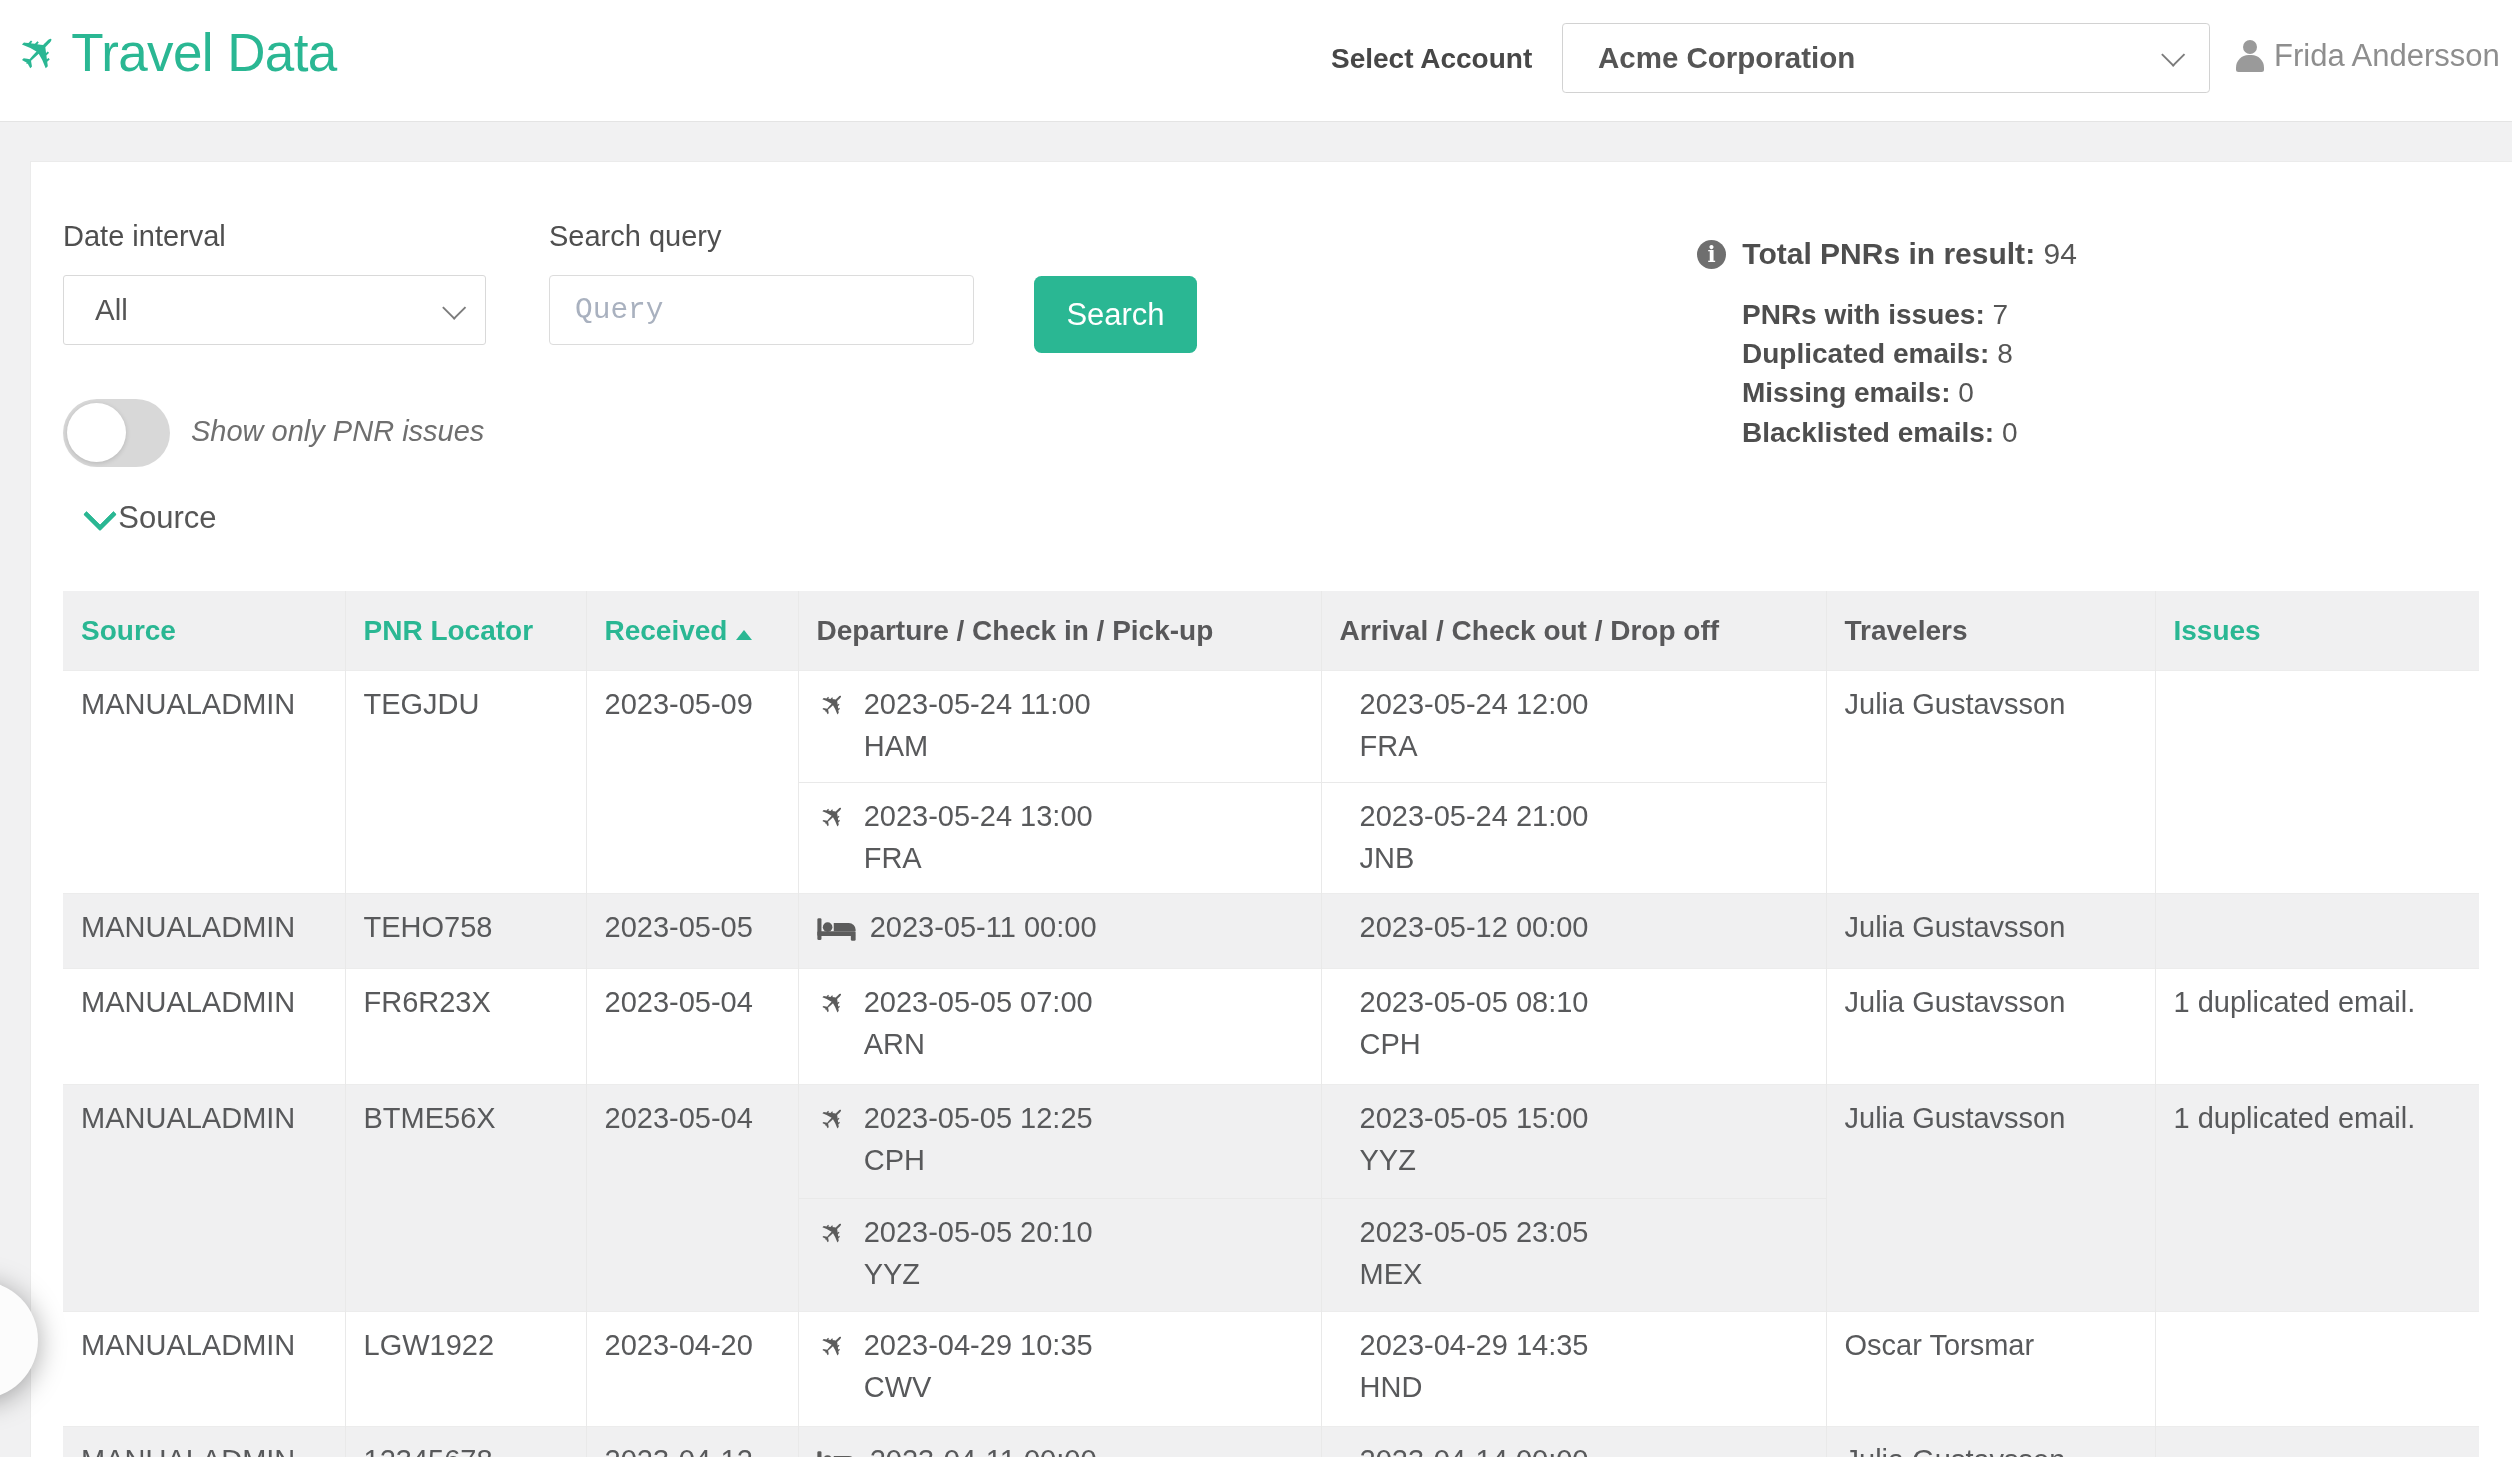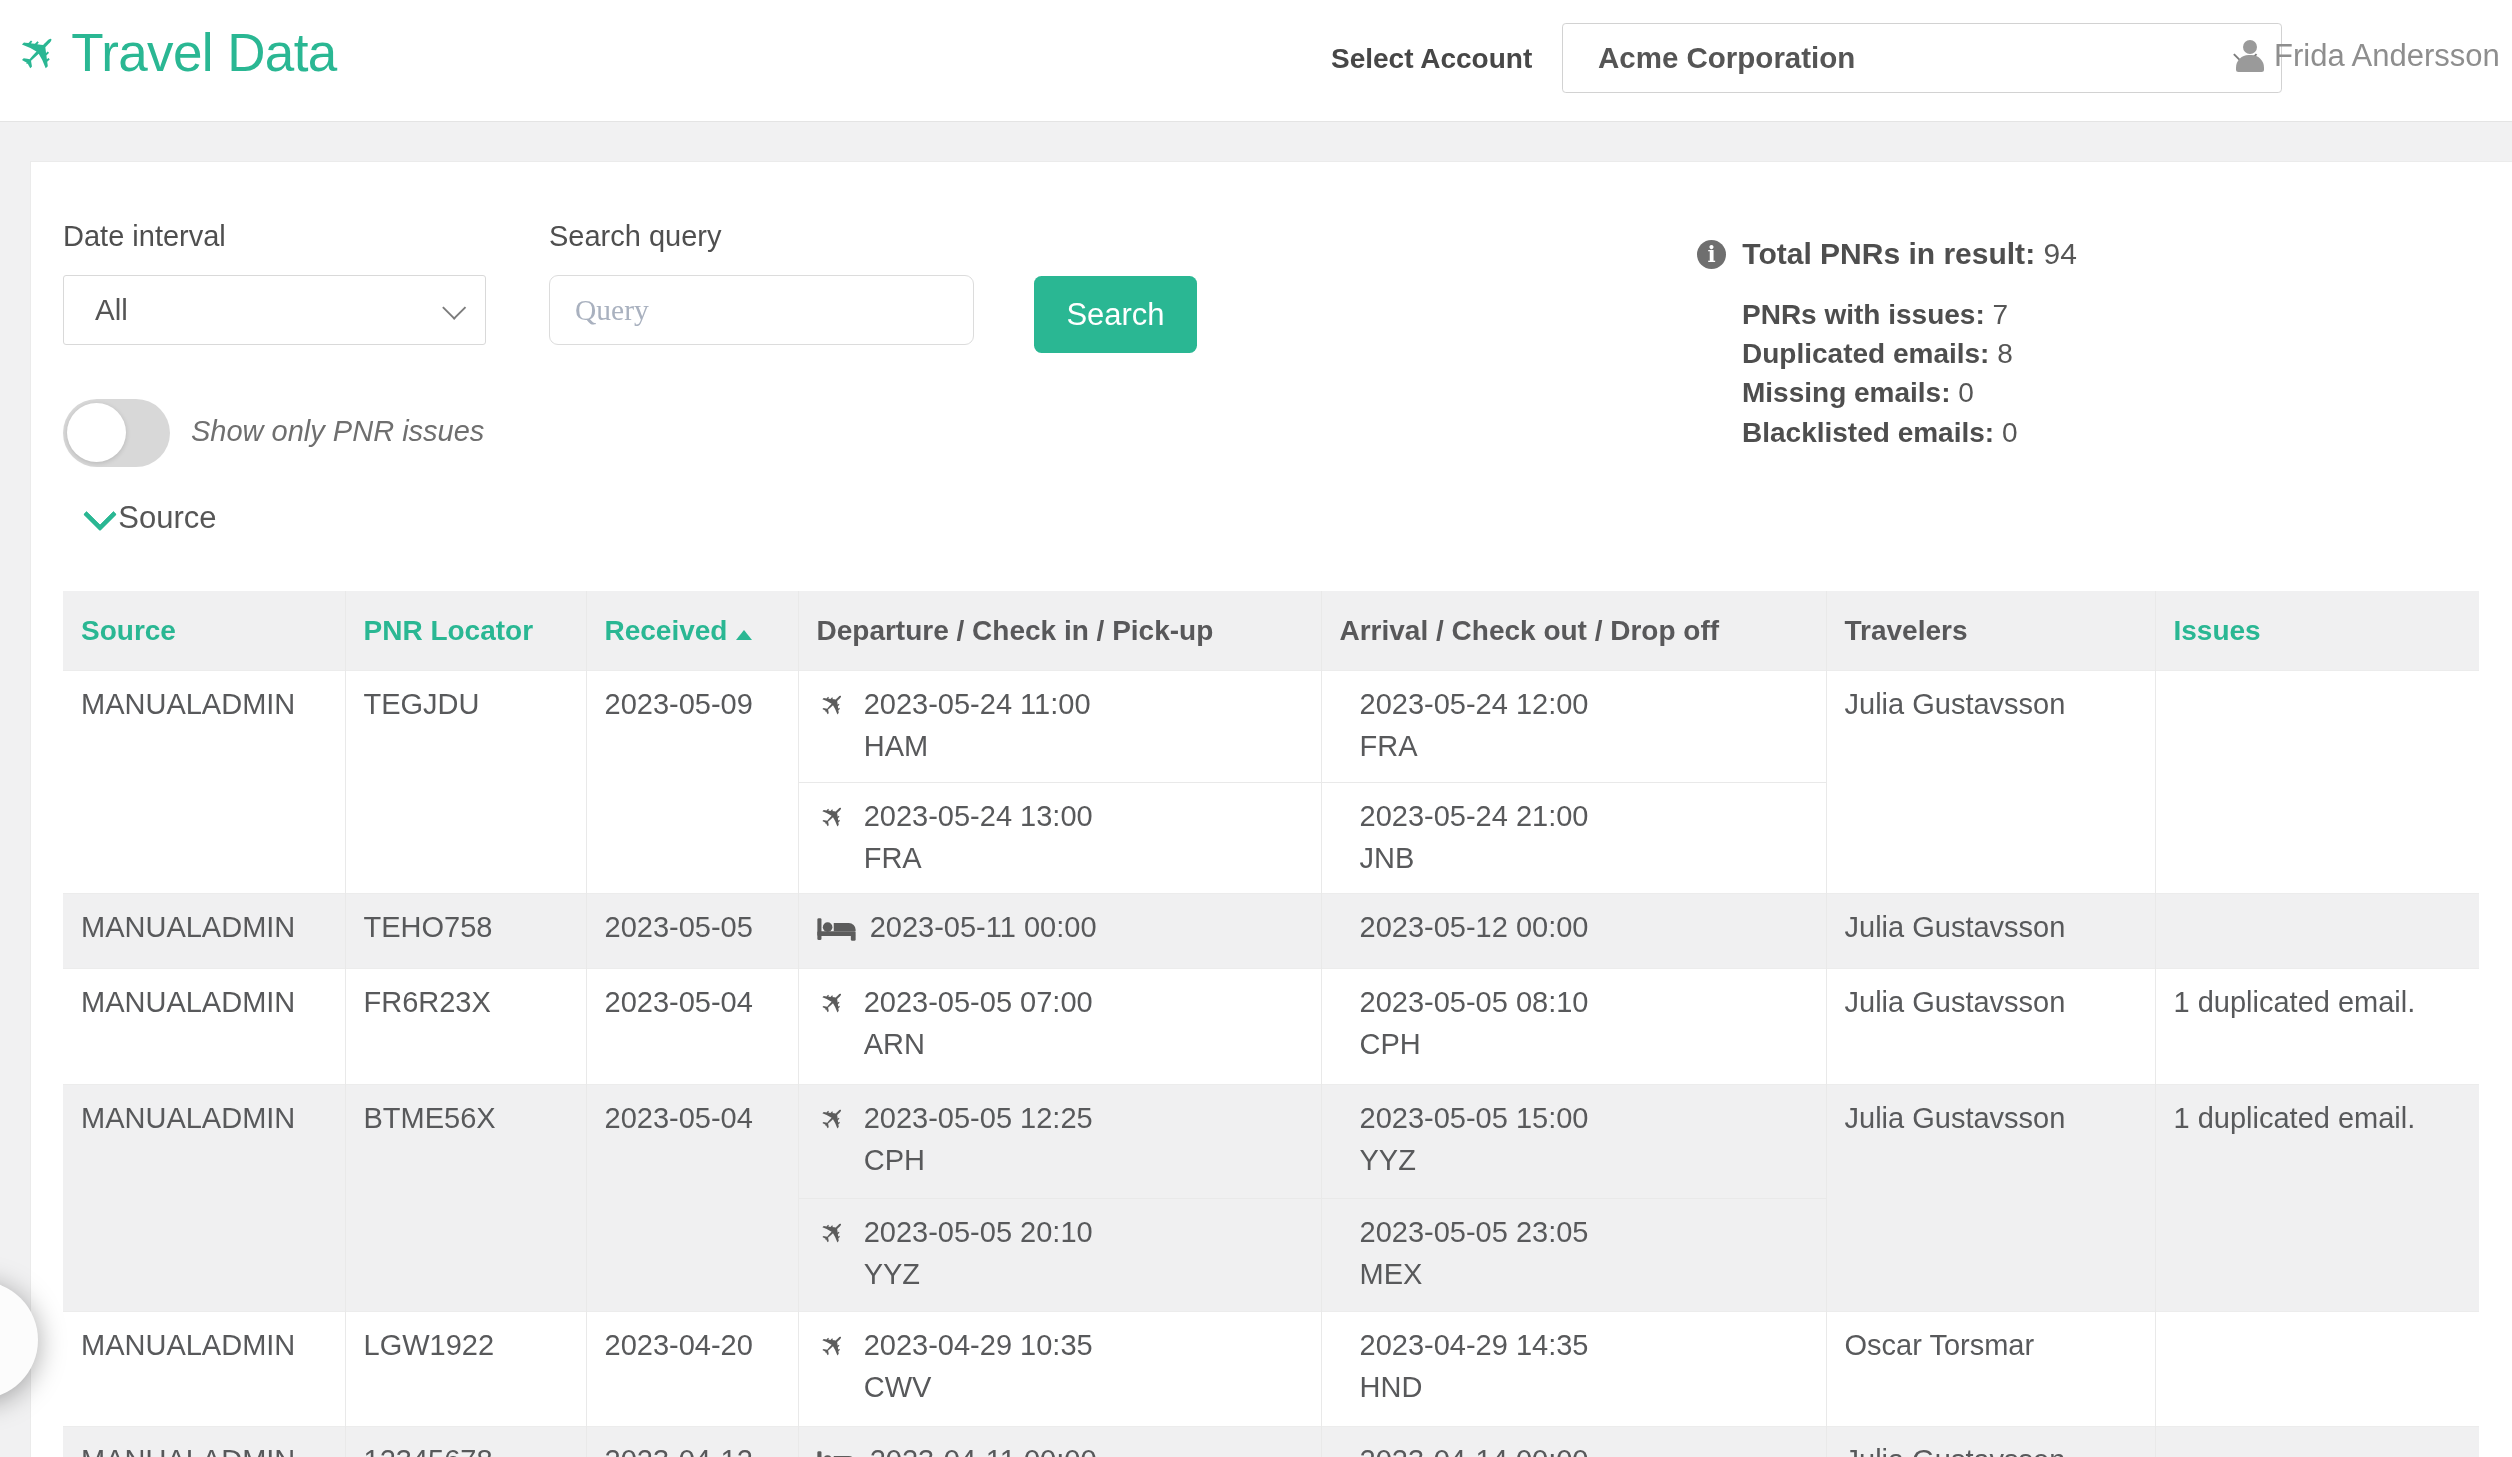--- a/index.html
+++ b/index.html
@@ -6,33 +6,33 @@
   body{
     width:2512px;height:1457px;overflow:hidden;position:relative;
     background:#f1f1f2;font-family:"Liberation Sans",sans-serif;color:#58595b;
   }
   
   .topbar{position:absolute;left:0;top:0;width:2512px;height:121px;background:#fff;border-bottom:1.3px solid #e4e4e4;}
   .logo{position:absolute;left:19px;top:26px;display:flex;align-items:center;gap:11.3px;color:#2ab793;}
   .logo .plane-glyph{font-family:"DejaVu Sans",sans-serif;font-size:49px;transform:rotate(-45deg);line-height:1;}
   .logo .logo-text{font-size:53px;font-weight:500;letter-spacing:-0.6px;line-height:1;}
   .select-account-label{position:absolute;left:1331px;top:43px;font-size:28px;font-weight:700;color:#474747;}
-  .account-select{position:absolute;left:1562px;top:22.6px;width:720px;height:70px;background:#fff;border:1.9px solid #d2d2d2;border-radius:3.8px;display:flex;align-items:center;justify-content:space-between;padding:0 30px 0 35px;box-sizing:border-box;cursor:pointer;}
+  .account-select{position:absolute;left:1562px;top:22.6px;width:648px;height:70px;background:#fff;border:1.9px solid #d2d2d2;border-radius:3.8px;display:flex;align-items:center;justify-content:space-between;padding:0 30px 0 35px;box-sizing:border-box;cursor:pointer;}
   .account-select .val{font-size:29.5px;font-weight:600;color:#555;}
   .chev{display:inline-block;width:15px;height:15px;border-right:2.5px solid #7c7c7c;border-bottom:2.5px solid #7c7c7c;transform:rotate(45deg) translateY(-3.8px);}
   .userbox{position:absolute;left:2236px;top:38px;display:flex;align-items:center;gap:10px;color:#8e8e8e;font-size:31px;}
   .person{width:28px;height:33px;position:relative;display:inline-block;}
   .person:before{content:"";position:absolute;left:7px;top:0;width:14px;height:14px;border-radius:50%;background:#9a9a9a;}
   .person:after{content:"";position:absolute;left:0;top:15px;width:28px;height:17.6px;border-radius:12.6px 12.6px 2.5px 2.5px;background:#9a9a9a;}
   
   .card{position:absolute;left:30px;top:161px;width:2487px;height:1306px;background:#fff;border:1.3px solid #ebebeb;}
   .flabel{position:absolute;font-size:29px;color:#4f4f4f;}
   .fake-select{position:absolute;background:#fff;border:1.3px solid #d9d9d9;border-radius:3px;display:flex;align-items:center;justify-content:space-between;padding:0 25px 0 31px;box-sizing:border-box;cursor:pointer;}
   .fake-select .val{font-size:29.5px;color:#555;}
-  .query-input{position:absolute;border:1.3px solid #dcdcdc;border-radius:9px;font-size:29.5px;padding:0 25px;box-sizing:border-box;font-family:Liberation Serif, serif;color:#555;}
+  .query-input{position:absolute;border:1.3px solid #dcdcdc;border-radius:4px;font-size:29.5px;padding:0 25px;box-sizing:border-box;font-family:Liberation Mono, monospace;color:#555;}
   .query-input::placeholder{color:#a9b1bf;}
   .search-btn{position:absolute;background:#2ab793;border:none;border-radius:7.5px;color:#fff;font-size:31px;font-family:"Liberation Sans",sans-serif;cursor:pointer;}
   .toggle{position:absolute;width:107px;height:68px;border-radius:34px;background:#d8d8d8;cursor:pointer;}
   .toggle .knob{position:absolute;left:4.4px;top:4.4px;width:59px;height:59px;border-radius:50%;background:#fff;box-shadow:0 1.3px 5px rgba(0,0,0,.15);}
   .toggle-label{position:absolute;font-size:29px;color:#6f6f6f;}
   .source-row{position:absolute;display:flex;align-items:center;gap:6.3px;cursor:pointer;}
   .chev-teal{display:inline-block;width:19px;height:19px;border-right:5.7px solid #2ab793;border-bottom:5.7px solid #2ab793;border-radius:1.9px;transform:rotate(45deg) translate(-2.5px,-2.5px);}
   .source-text{font-size:31px;color:#565656;}
   
   .stats{position:absolute;left:1666px;top:75px;color:#565656;}

